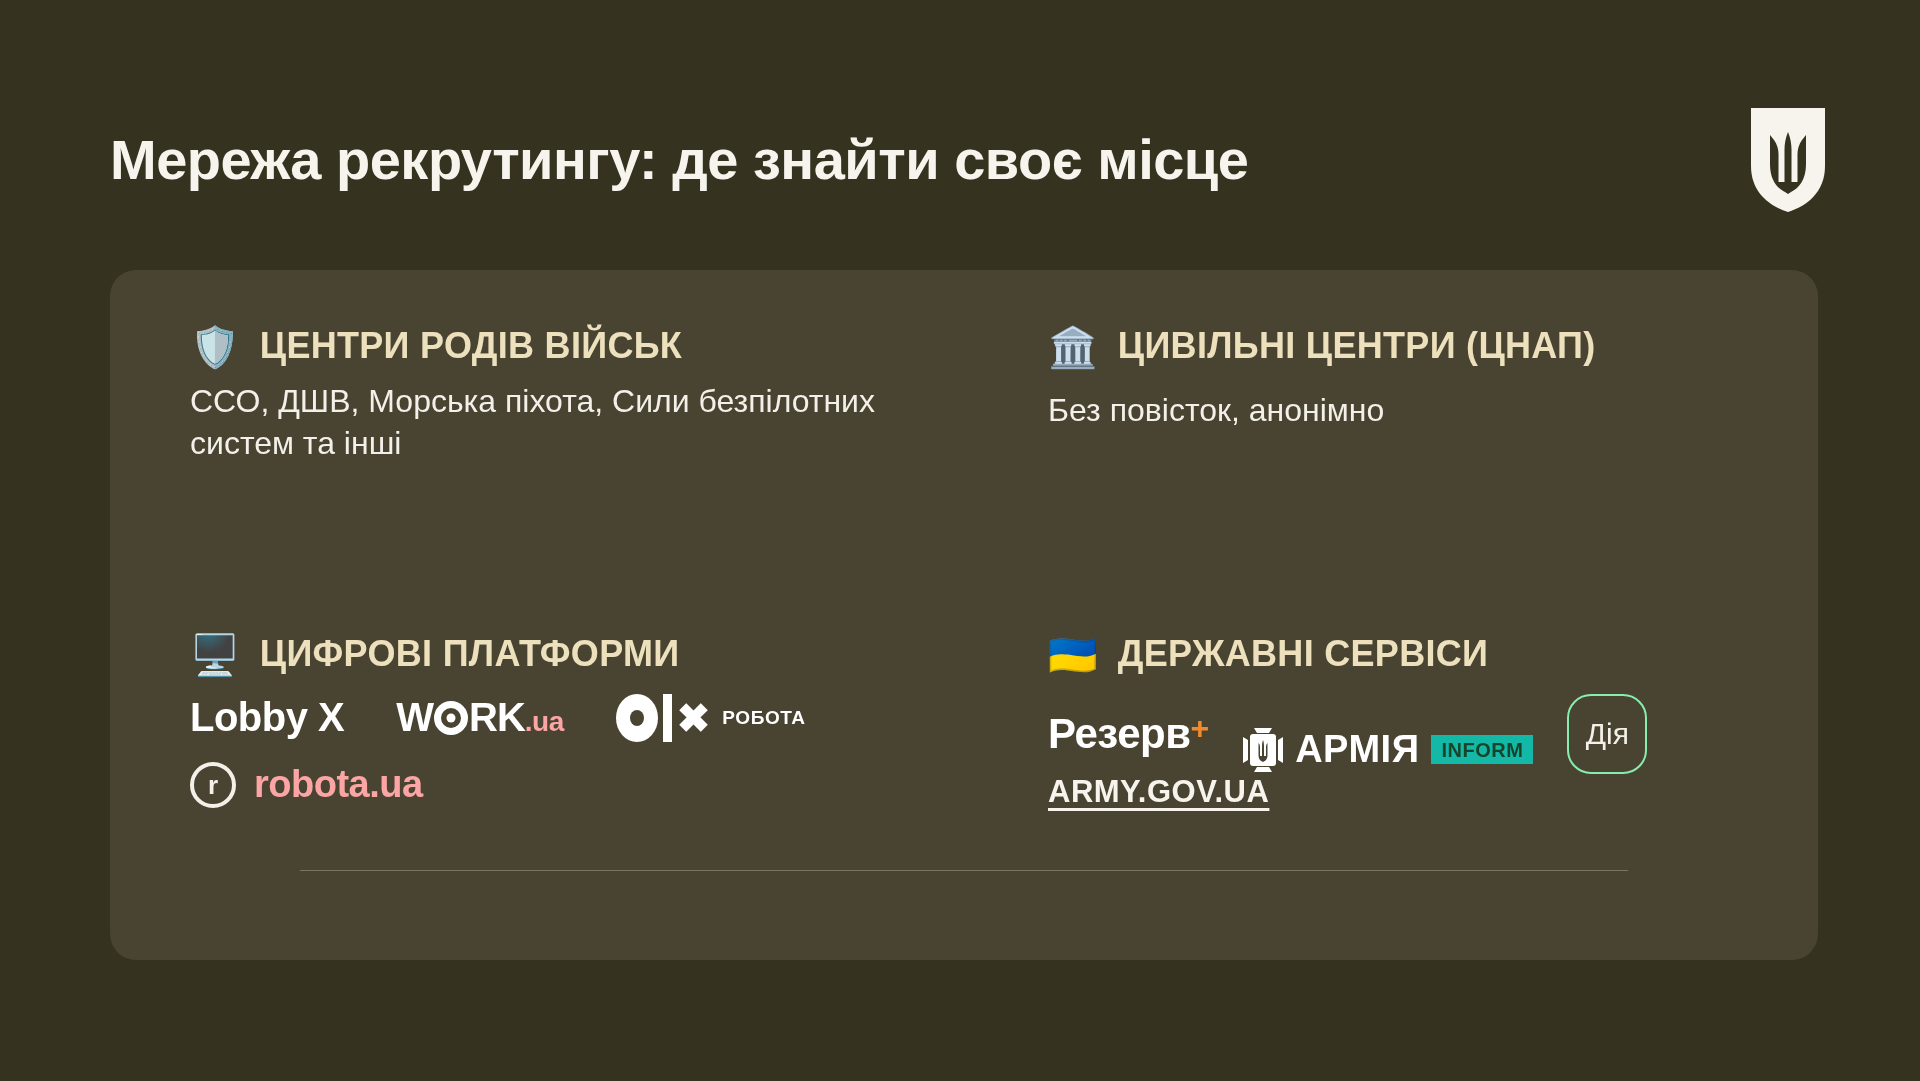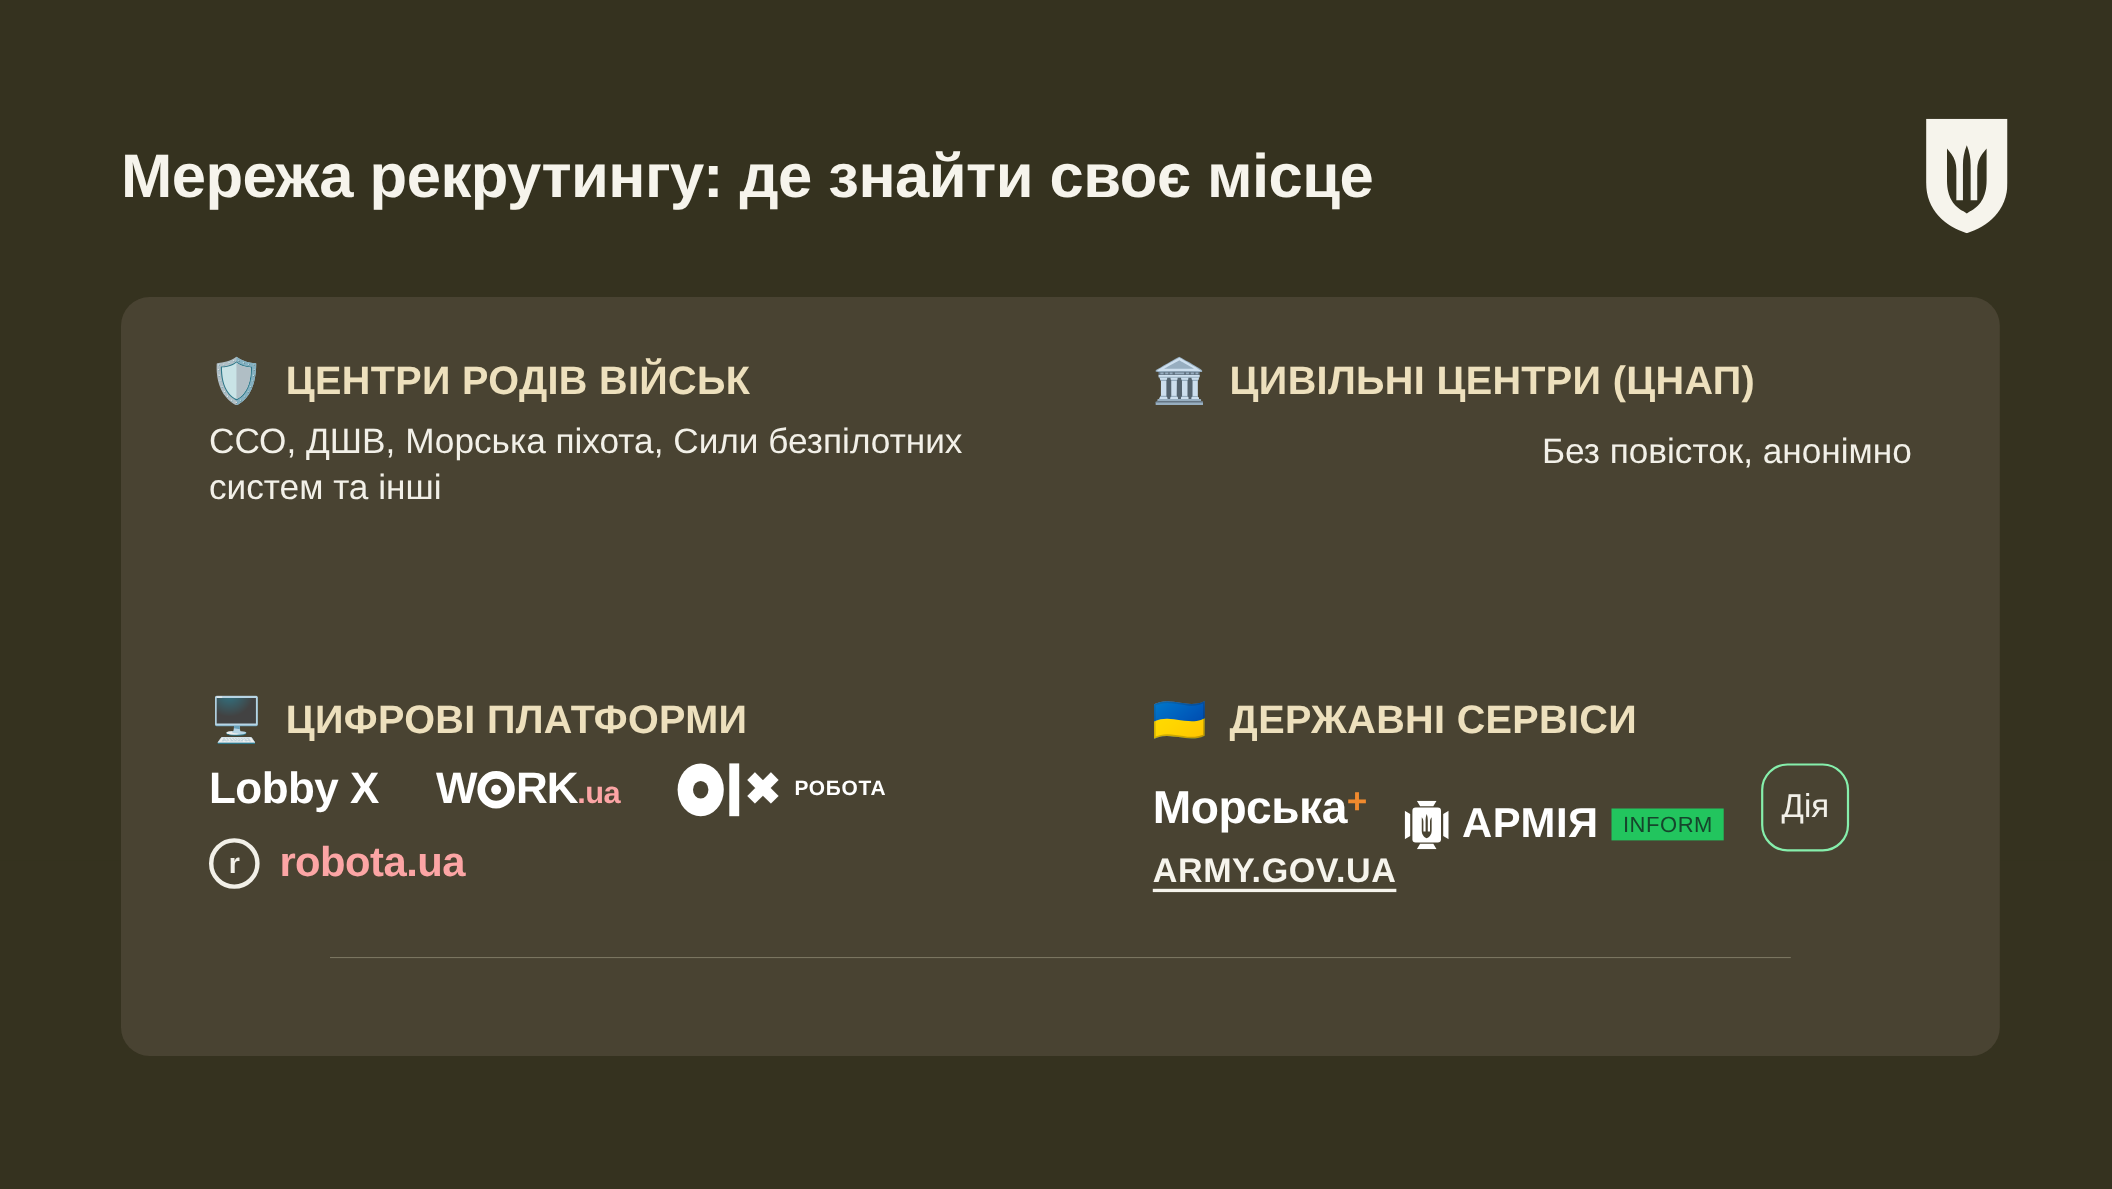--- a/index.html
+++ b/index.html
@@ -100,21 +100,21 @@
   }
 
   .sec-body {
     font-size: 32px;
     color: #f2f0e8;
     line-height: 1.3;
     max-width: 760px;
     font-weight: 400;
   }
 
-  .cell-tr .sec-body { margin-top: 23px; text-align: right; }
+  .cell-tr .sec-body { margin-top: 23px; }
 
   
   .divider {
     position: absolute;
     left: 190px;
     right: 190px;
     top: 600px;
     height: 1px;
     background: #8b8570;
     opacity: 0.75;
@@ -270,24 +270,24 @@
     margin-top: 32px;
   }
   .armia-cross { width: 40px; height: 44px; flex: 0 0 auto; }
   .armia-text {
     font-size: 38px;
     font-weight: bold;
     color: #ffffff;
     letter-spacing: 0.5px;
   }
   .inform-badge {
-    background: #22c55e;
+    background: #14b8a6;
     color: #16452c;
     font-size: 20px;
-    font-weight: normal;
+    font-weight: bold;
     letter-spacing: 0.5px;
     padding: 5px 10px 4px 10px;
     line-height: 1;
   }
 
   
   .logo-diia {
     width: 80px; height: 80px;
     border: 2px solid #86efac;
     border-radius: 24px;
@@ -389,21 +389,21 @@
 
       <div class="cell cell-br">
         <div class="sec-head">
           <span class="sec-icon">🇺🇦</span>
           <span class="sec-title">ДЕРЖАВНІ СЕРВІСИ</span>
         </div>
 
         <div class="logo-row">
 
           <span class="logo-rezerv">
-            <span class="rezerv-text">Морська</span>
+            <span class="rezerv-text">Резерв</span>
             <span class="rezerv-plus">+</span>
           </span>
 
           <span class="logo-armia">
             <span class="armia-cross">
               <svg viewBox="0 0 40 44" width="40" height="44" aria-hidden="true">
                 <path d="M11 0 H29 L26 5 H14 Z M40 9 V35 L35 32 V12 Z
                          M0 9 V35 L5 32 V12 Z M11 44 H29 L26 39 H14 Z" fill="#ffffff"></path>
                 <rect x="7" y="6" width="26" height="32" rx="3" fill="#ffffff"></rect>
                 <path d="M20 12 C20.8 14 21 16 21 18 V28 H23 V19

